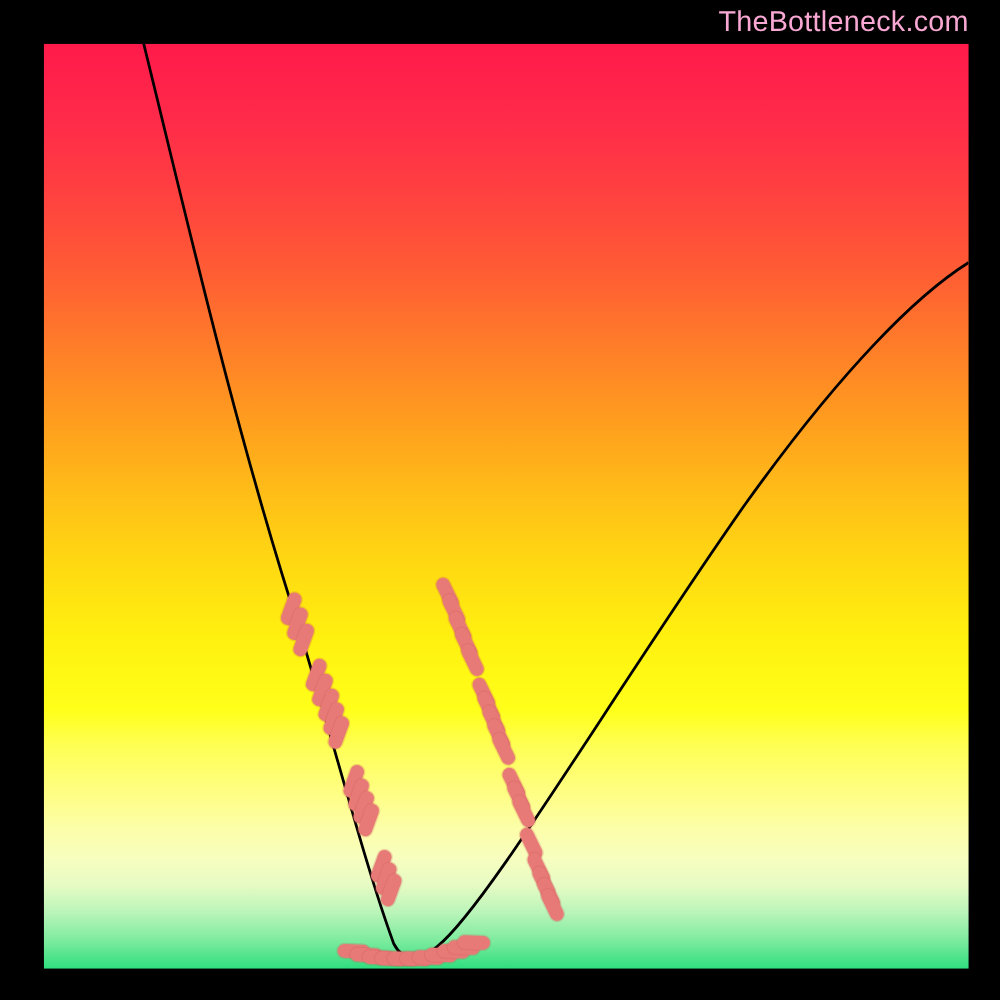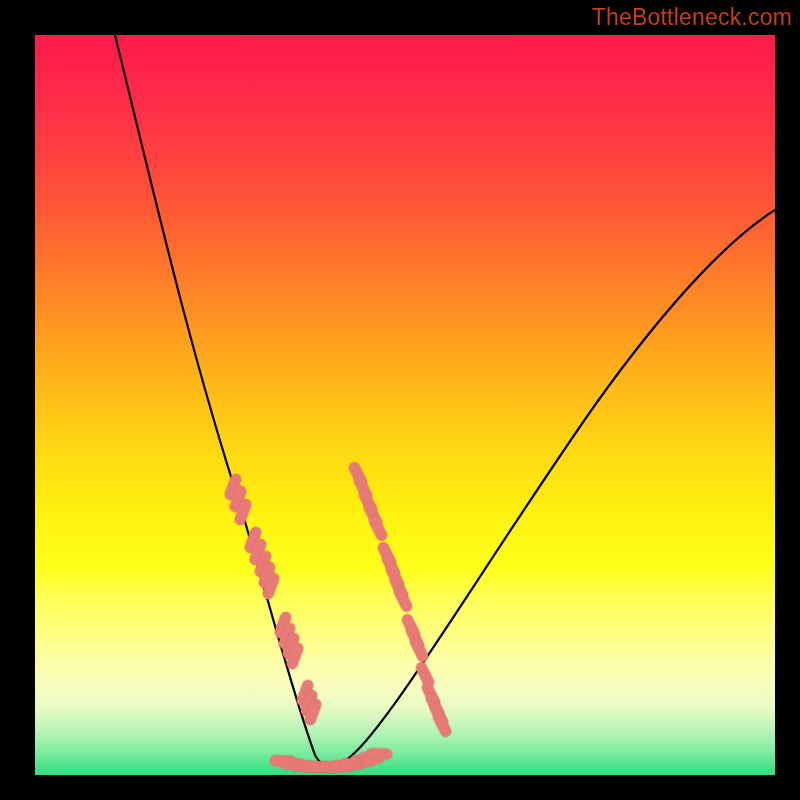--- a/index.html
+++ b/index.html
@@ -45,22 +45,22 @@
       #f7febe 88%,
       #e6fbc4 91%,
       #b8f4b8 94%,
       #7ceb9e 97%,
       #2fde7f 100%
     );
   }
   .watermark {
     position: absolute;
     top: 4px;
-    right: 8px;
-    color: #c2410c;
+    right: 25px;
+    color: #f9a8d4;
     font-size: 23px;
     font-weight: 500;
     letter-spacing: 0.2px;
     user-select: none;
   }
   svg.curve {
     position: absolute;
     inset: 0;
   }
 </style>

